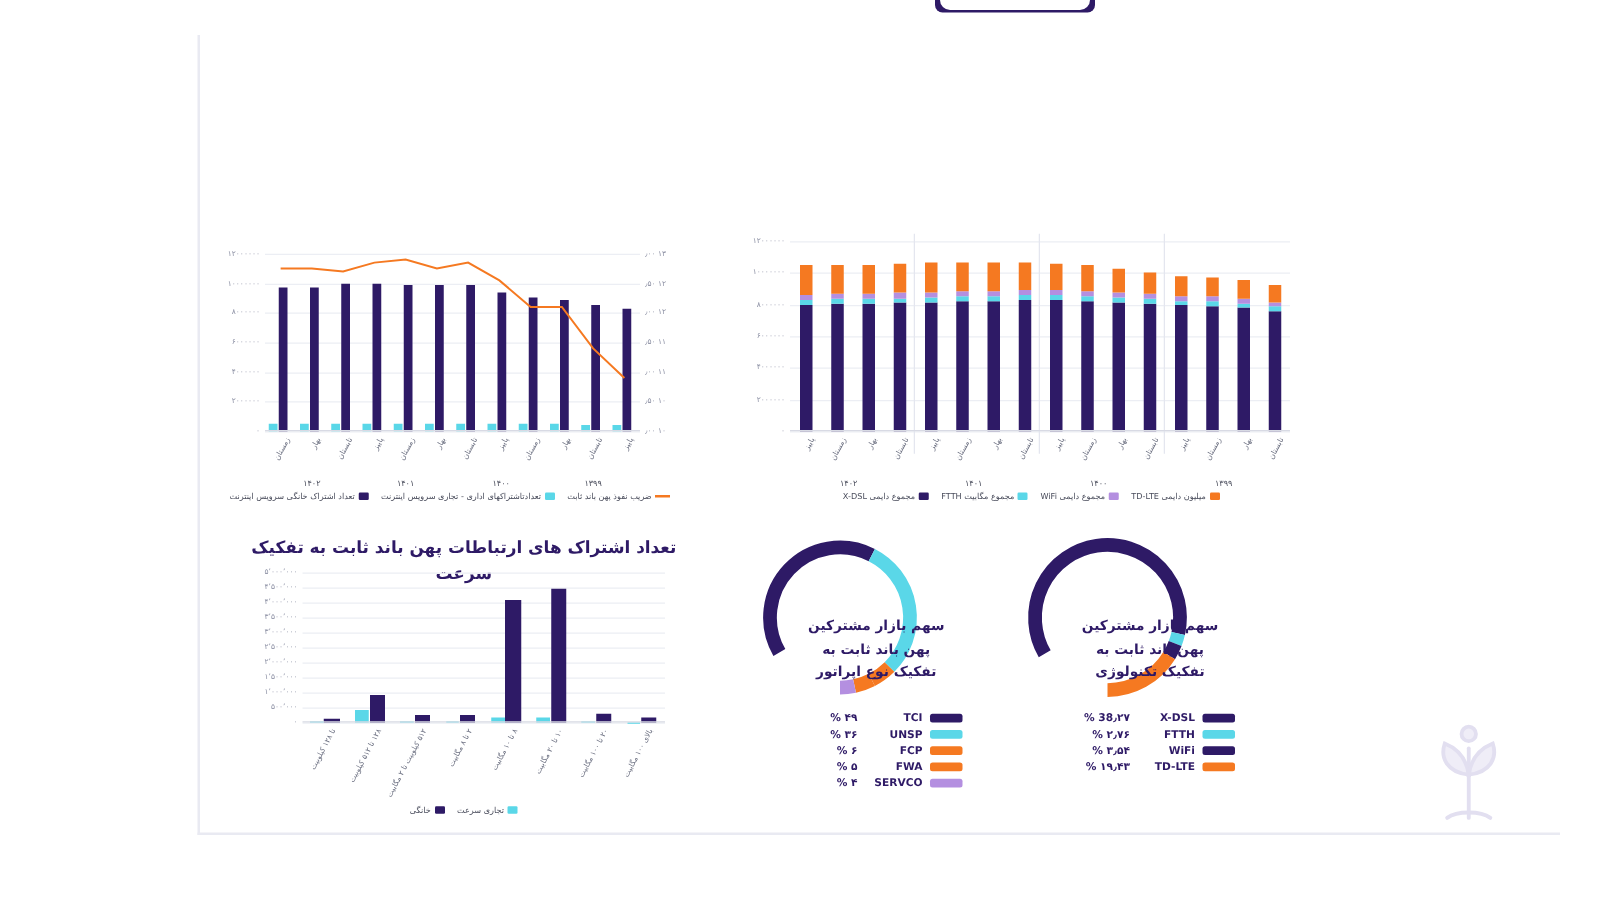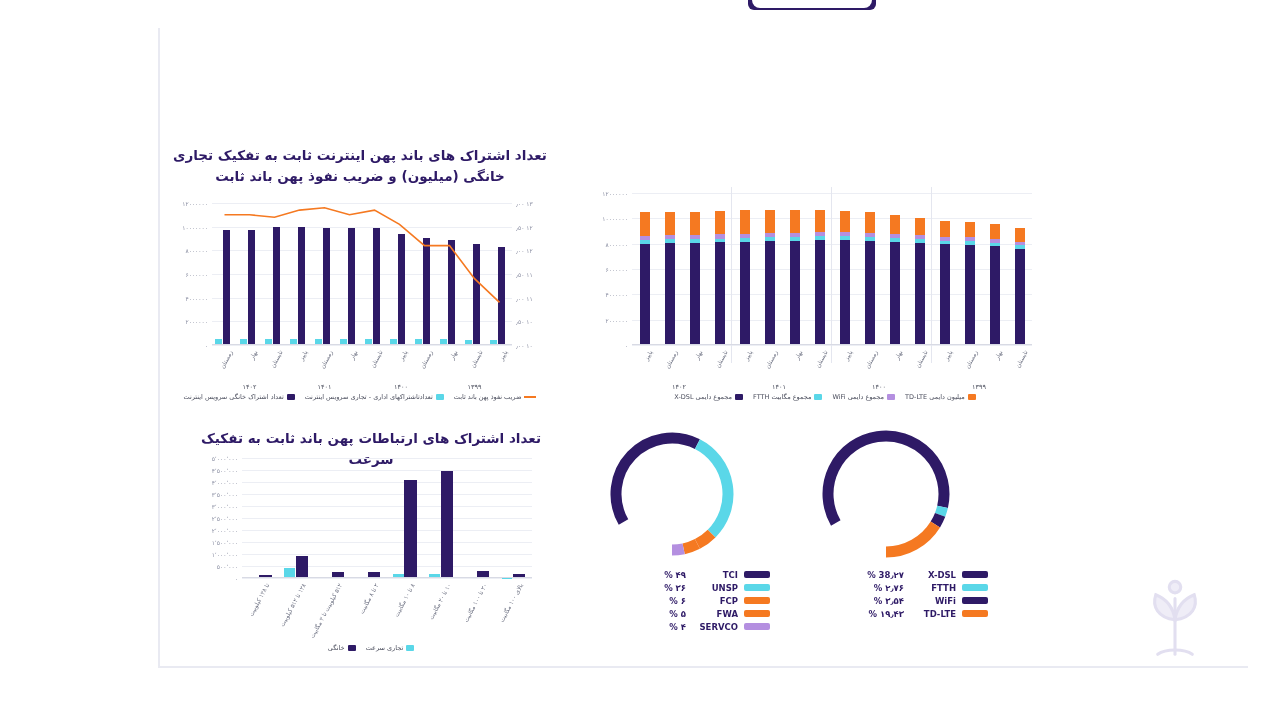--- a/index.html
+++ b/index.html
@@ -74,21 +74,20 @@
 <body>
 
 <div class="slide">
 
   <div class="top-tab"></div>
   <div class="top-tab-inner"></div>
   <div class="left-rule"></div>
   <div class="bottom-rule"></div>
 
   <div class="panel" style="left:170px;top:145px;width:380px;height:265px;">
-    <div class="ptitle" style="width:380px;">تعداد اشتراک های باند پهن اینترنت ثابت به تفکیک تجاری خانگی (میلیون) و ضریب نفوذ پهن باند ثابت</div>
     <div class="plot" id="c1plot" style="position:absolute;left:42px;top:58px;width:300px;height:142px;">
       <div class="gridlines" id="c1grid">
           <div style="top:0%;"></div>
           <div style="top:16.666666666666668%;"></div>
           <div style="top:33.333333333333336%;"></div>
           <div style="top:50%;"></div>
           <div style="top:66.66666666666667%;"></div>
           <div style="top:83.33333333333334%;"></div>
           <div style="top:100%;"></div>
         </div>
@@ -456,20 +455,21 @@
   </div>
 
   <div class="donutwrap" style="left:588px;top:420px;width:180px;height:240px;">
     <svg id="d1" width="180" height="230" style="position:absolute;left:0;top:0;">
         <path d="M35.50257738807143 102 A56 56 0 0 1 109.42346798541462 24.1036346454514" fill="none" stroke="#2e1a66" stroke-width="11"></path>
         <path d="M109.42346798541462 24.1036346454514 A56 56 0 0 1 123.59797974644671 113.59797974644661" fill="none" stroke="#5ad7e8" stroke-width="11"></path>
         <path d="M123.59797974644671 113.59797974644661 A56 56 0 0 1 109.42346798541463 123.89636535454859" fill="none" stroke="#f57921" stroke-width="11"></path>
         <path d="M109.42346798541463 123.89636535454859 A56 56 0 0 1 95.64305468579451 128.77626564109312" fill="none" stroke="#f57921" stroke-width="11"></path>
         <path d="M95.64305468579451 128.77626564109312 A56 56 0 0 1 84.00000000000001 130" fill="none" stroke="#b48fe0" stroke-width="11"></path>
       </svg>
+    <div class="donut-cap" style="left:54px;top:72px;width:118px;">سهم بازار مشترکین پهن باند ثابت به تفکیک نوع اپراتور</div>
     <div class="keylist" id="d1keys" style="left:22px;top:148px;width:160px;">
         <div class="keyrow">
           <div class="keybar" style="width:26px;background:#2e1a66;"></div>
           <div class="kname">TCI</div>
           <div class="kval">۴۹ %</div>
         </div>
         <div class="keyrow">
           <div class="keybar" style="width:26px;background:#5ad7e8;"></div>
           <div class="kname">UNSP</div>
           <div class="kval">۳۶ %</div>
@@ -492,20 +492,21 @@
       </div>
   </div>
 
   <div class="donutwrap" style="left:790px;top:420px;width:200px;height:240px;">
     <svg id="d2" width="200" height="230" style="position:absolute;left:0;top:0;">
         <path d="M45.770526580502555 103 A58 58 0 1 1 152.55641897286932 86.85968401498522" fill="none" stroke="#2e1a66" stroke-width="11"></path>
         <path d="M152.55641897286932 86.85968401498522 A58 58 0 0 1 150.11494841086466 94.87037034864157" fill="none" stroke="#5ad7e8" stroke-width="11"></path>
         <path d="M150.11494841086466 94.87037034864157 A58 58 0 0 1 145.34172429297004 104.48596798195081" fill="none" stroke="#2e1a66" stroke-width="11"></path>
         <path d="M145.34172429297004 104.48596798195081 A58 58 0 0 1 96.00000000000011 132" fill="none" stroke="#f57921" stroke-width="11"></path>
       </svg>
+    <div class="donut-cap" style="left:68px;top:72px;width:124px;">سهم بازار مشترکین پهن باند ثابت به تفکیک تکنولوژی</div>
     <div class="keylist" id="d2keys" style="left:28px;top:148px;width:170px;">
         <div class="keyrow">
           <div class="keybar" style="width:26px;background:#2e1a66;"></div>
           <div class="kname">X-DSL</div>
           <div class="kval">38٫۲۷ %</div>
         </div>
         <div class="keyrow">
           <div class="keybar" style="width:26px;background:#5ad7e8;"></div>
           <div class="kname">FTTH</div>
           <div class="kval">۲٫۷۶ %</div>

